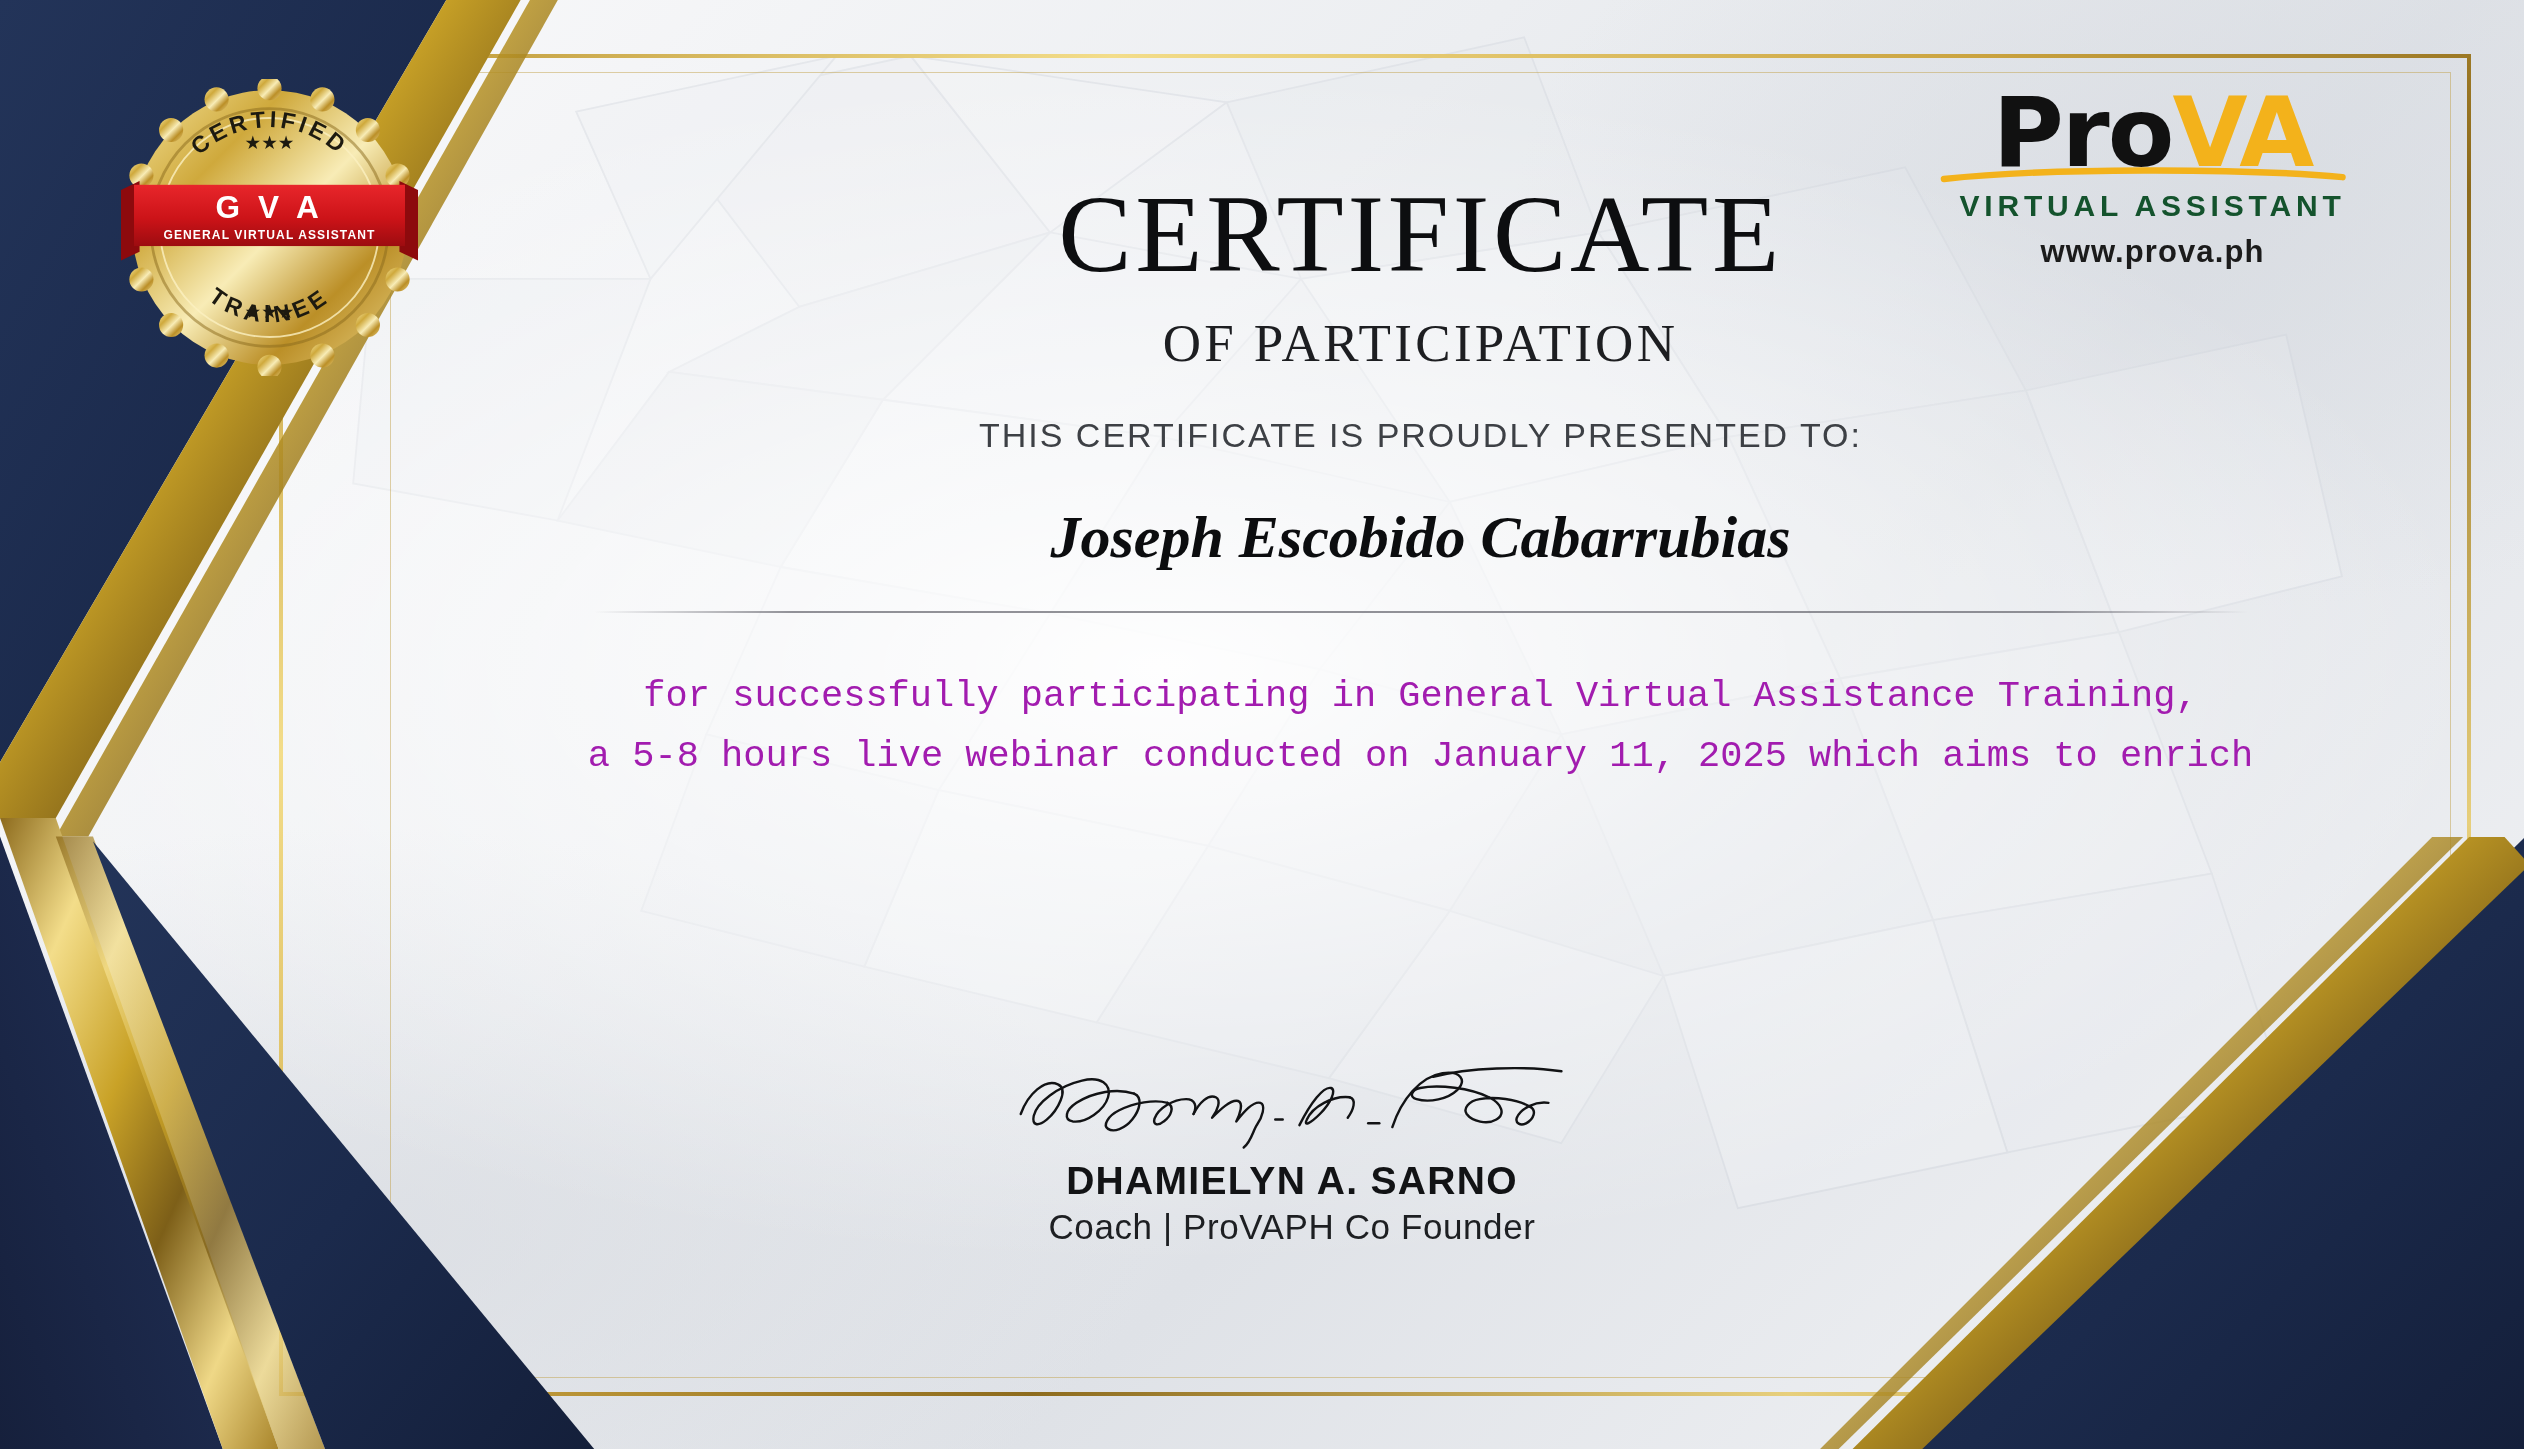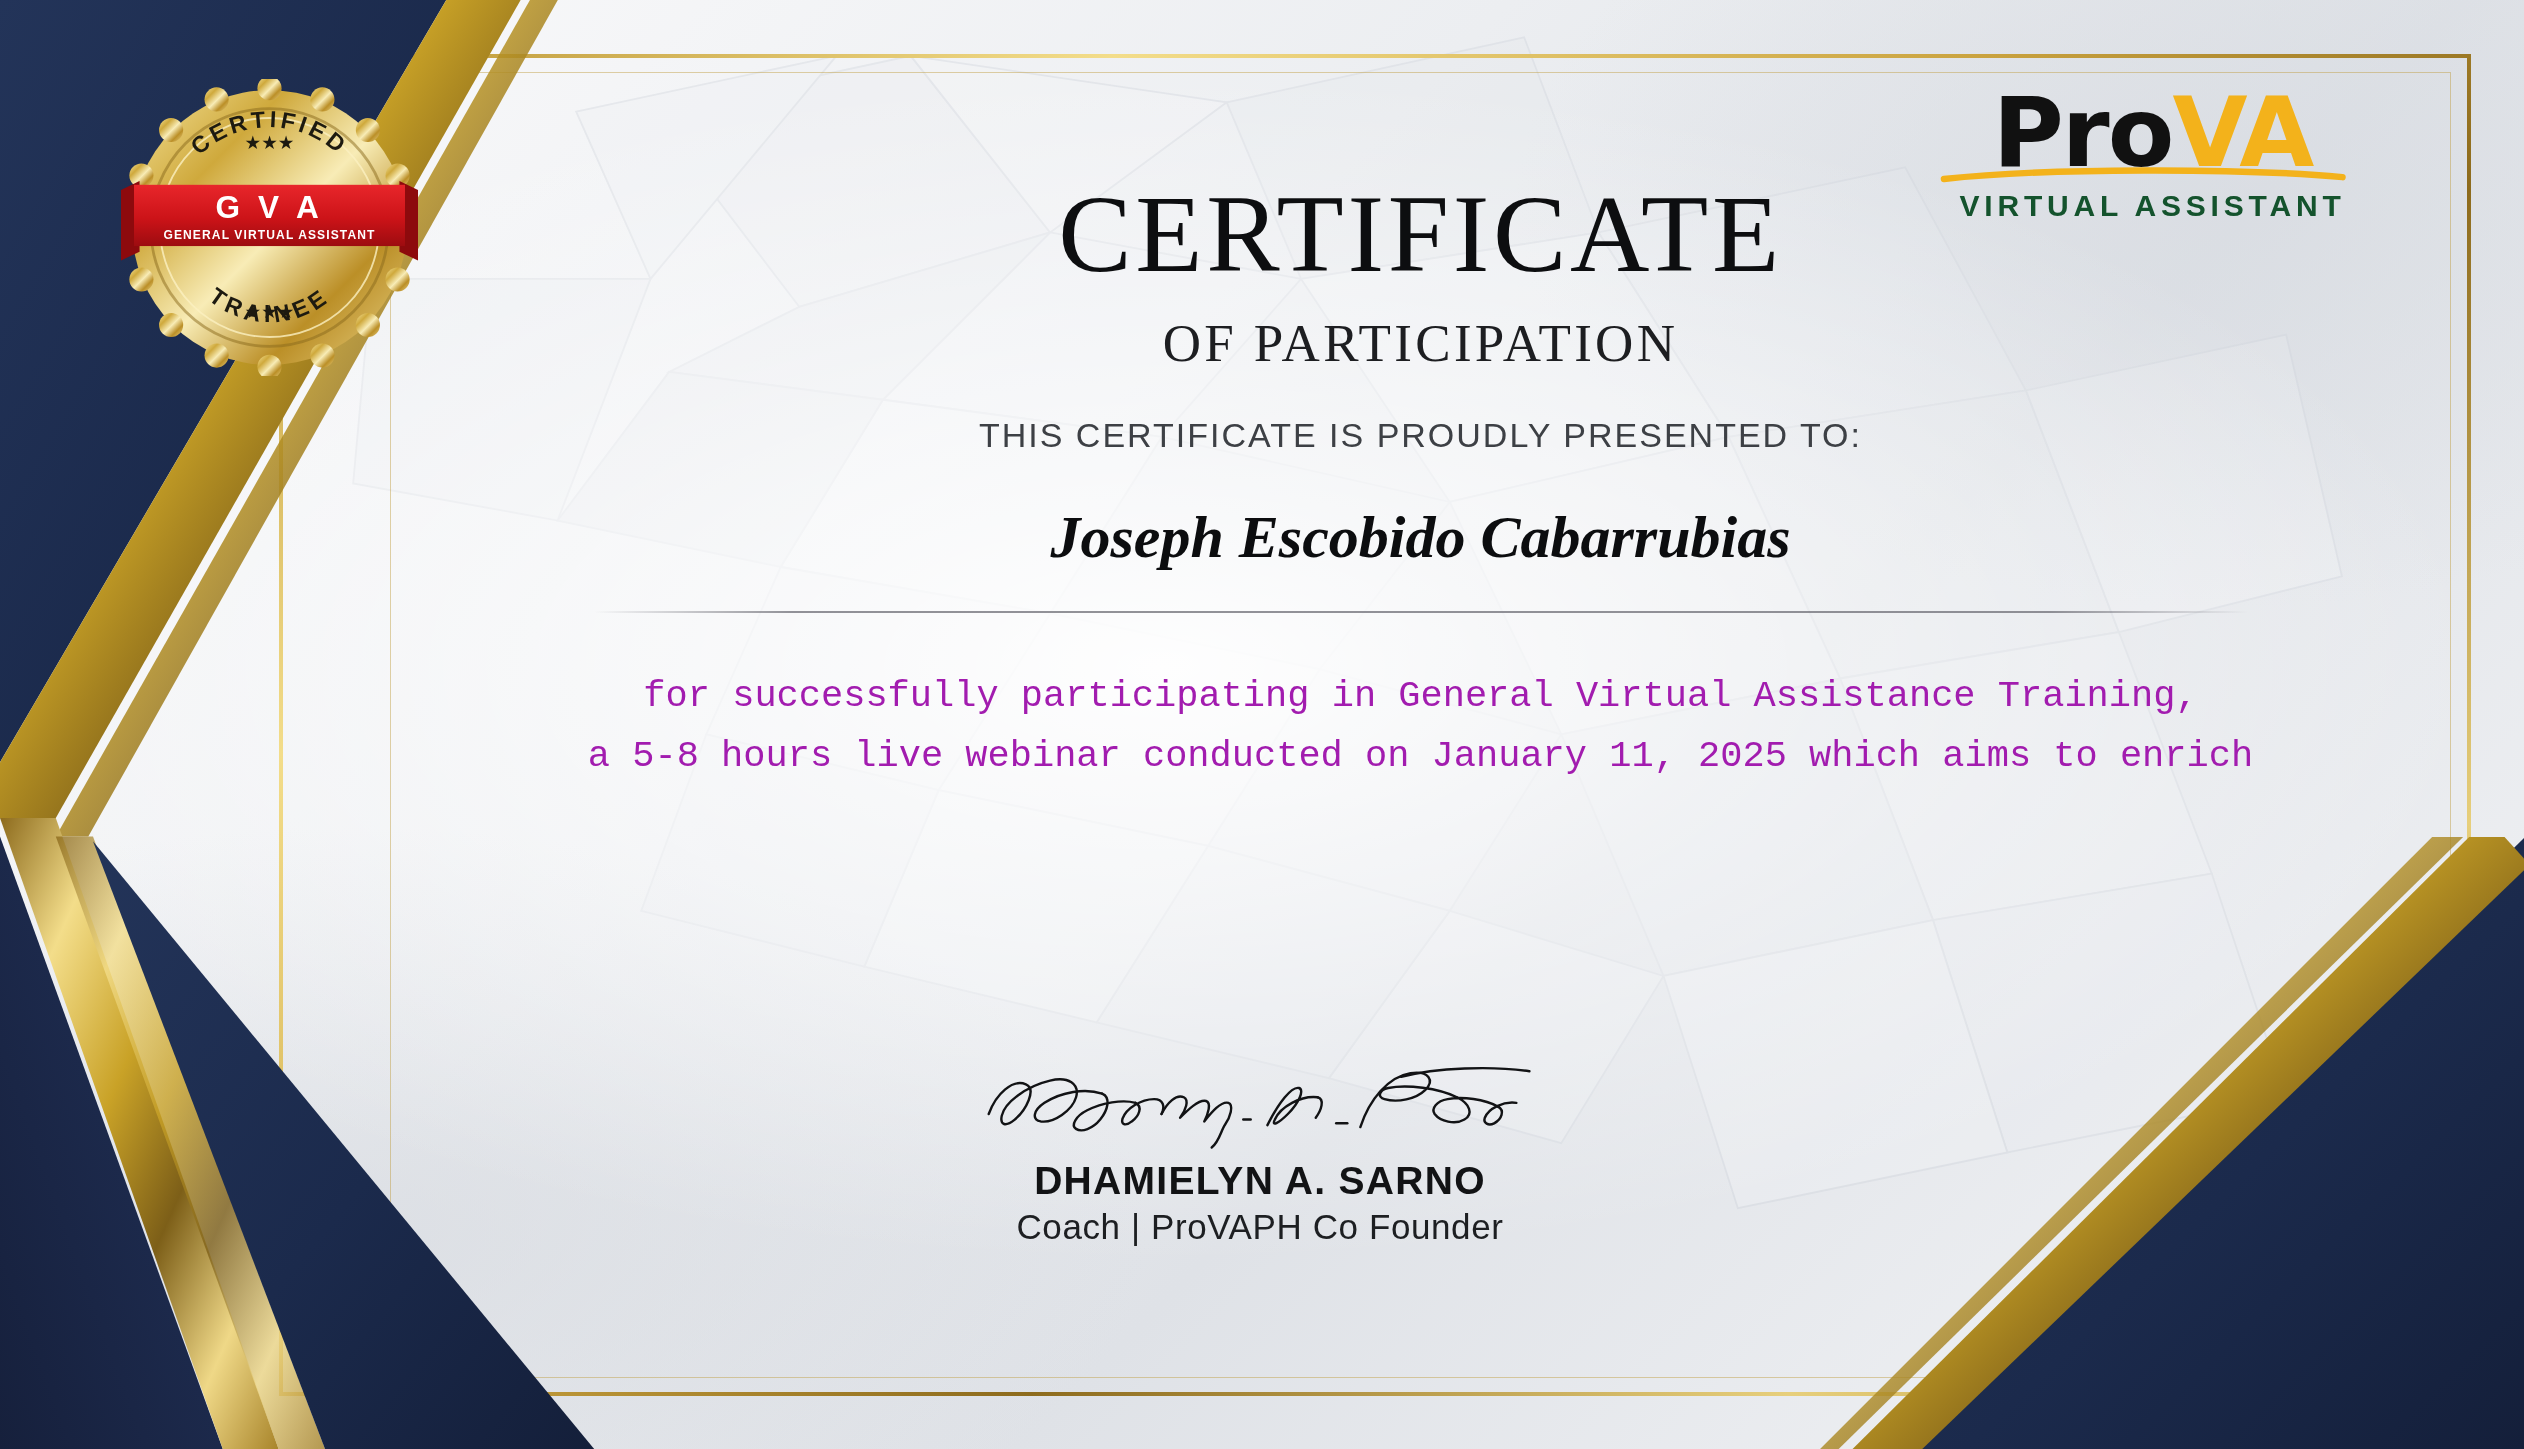--- a/index.html
+++ b/index.html
@@ -150,21 +150,21 @@
     font-size: 37px;
     line-height: 1.62;
     margin-top: 54px;
     color: #a21caf;
   }
   .body-text div { white-space: nowrap; }
 
   
   .signature-block {
     position: absolute;
-    left: 879px;
+    left: 911px;
     top: 1045px;
     width: 762px;
     text-align: center;
   }
   .sig-svg { display: block; margin: 0 auto; }
   .sig-name {
     font-family: "Liberation Sans", sans-serif;
     font-weight: bold;
     font-size: 39px;
     letter-spacing: 1.3px;
@@ -321,20 +321,21 @@
   </svg>
 
   <div class="logo">
     <div class="logo-main">
       <span>Pro</span><span class="logo-va">VA</span>
       <svg width="437" height="20.4" viewBox="0 0 470 22" style="position:absolute;left:0;bottom:-5.6px;">
         <path d="M 10,14 C 120,2 330,2 440,12" stroke="#f3b21b" stroke-width="7" fill="none" stroke-linecap="round"></path>
       </svg>
     </div>
     <div class="logo-sub">VIRTUAL ASSISTANT</div>
+    <div class="logo-url">www.prova.ph</div>
   </div>
 
   <div class="content">
     <div class="title">CERTIFICATE</div>
     <div class="subtitle">OF PARTICIPATION</div>
     <div class="presented">THIS CERTIFICATE IS PROUDLY PRESENTED TO:</div>
     <div class="recipient">Joseph Escobido Cabarrubias</div>
     <div class="rule"></div>
     <div class="body-text">
       <div>for successfully participating in General Virtual Assistance Training,</div>

